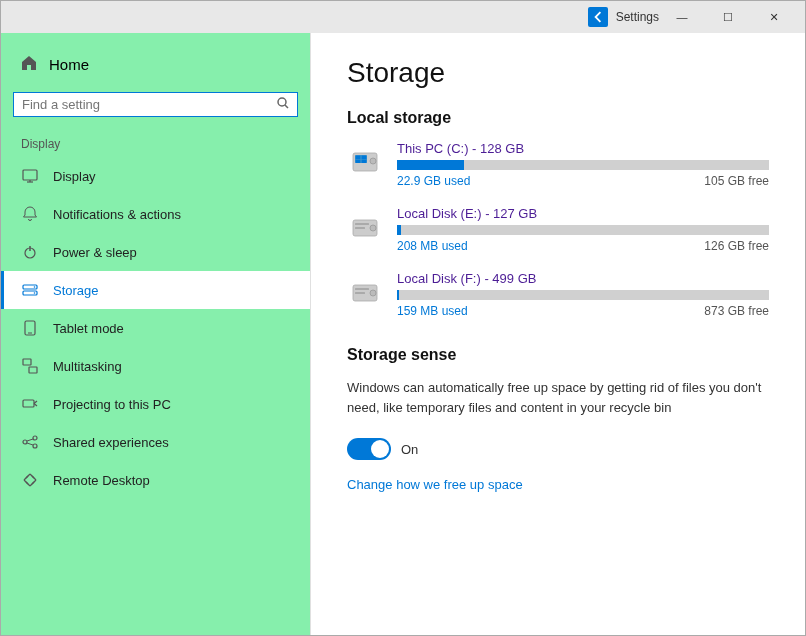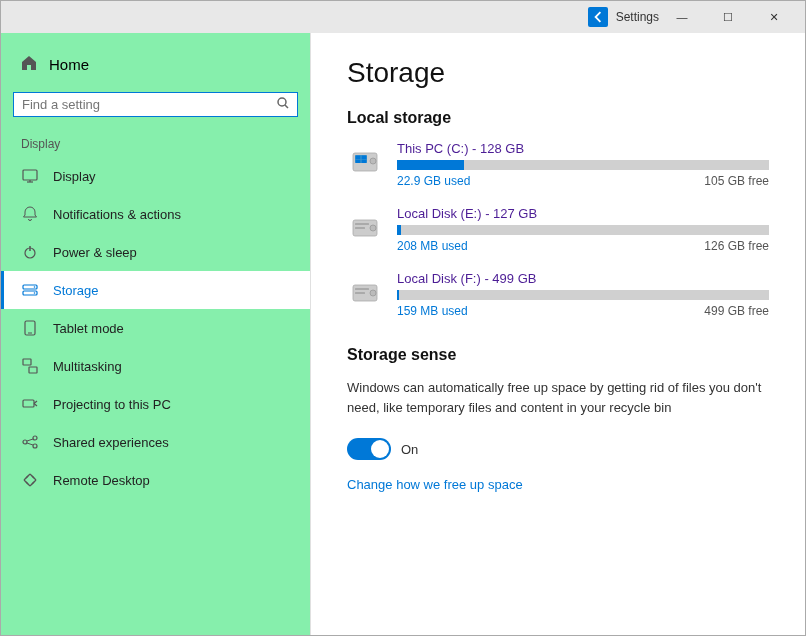--- a/index.html
+++ b/index.html
@@ -271,21 +271,21 @@
               <rect x="8" y="19" width="10" height="2" fill="#aaa" rx="0.5"></rect>
             </svg>
           </div>
           <div class="drive-info">
             <div class="drive-name">Local Disk (F:) - 499 GB</div>
             <div class="drive-bar-wrap">
               <div class="drive-bar-fill" style="width:0.5%"></div>
             </div>
             <div class="drive-stats">
               <span class="drive-used">159 MB used</span>
-              <span class="drive-free">499 GB free</span>
+              <span class="drive-free">873 GB free</span>
             </div>
           </div>
         </div>
       </div>
 
       
       <div class="section-title">Storage sense</div>
       <p class="storage-sense-desc">Windows can automatically free up space by getting rid of files you don't need, like temporary files and content in your recycle bin</p>
 
       <div class="toggle-row">

